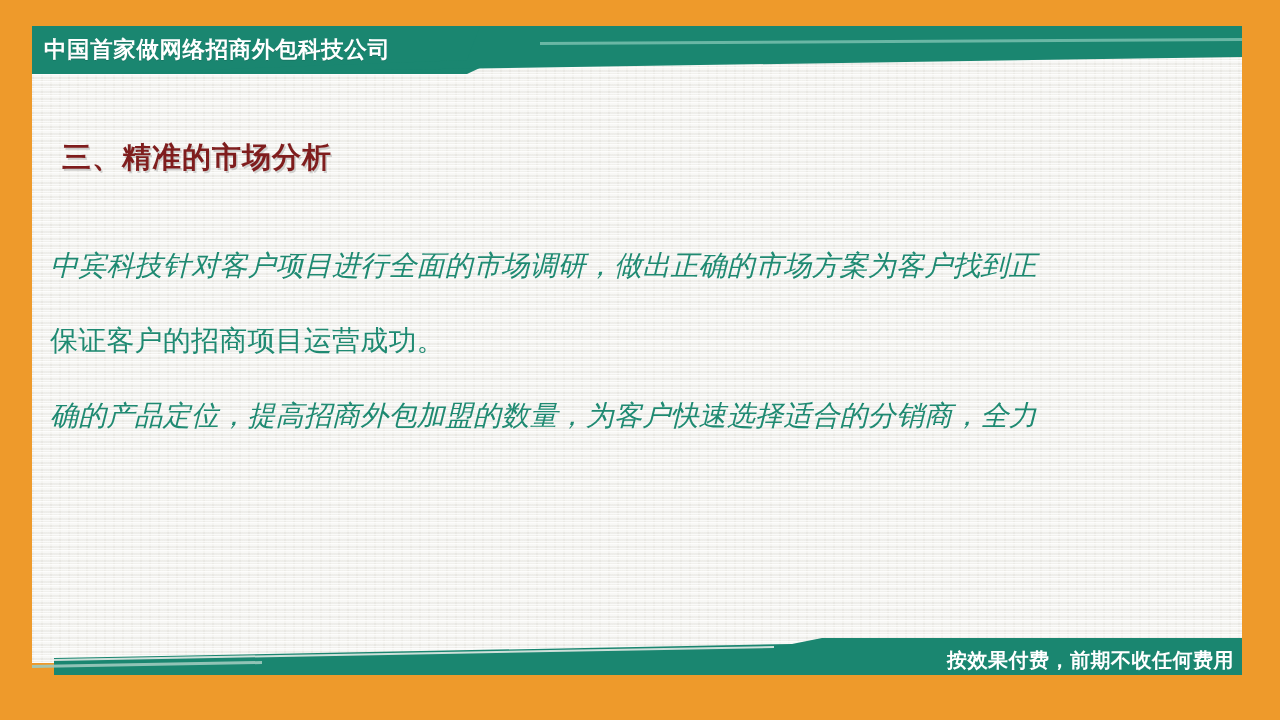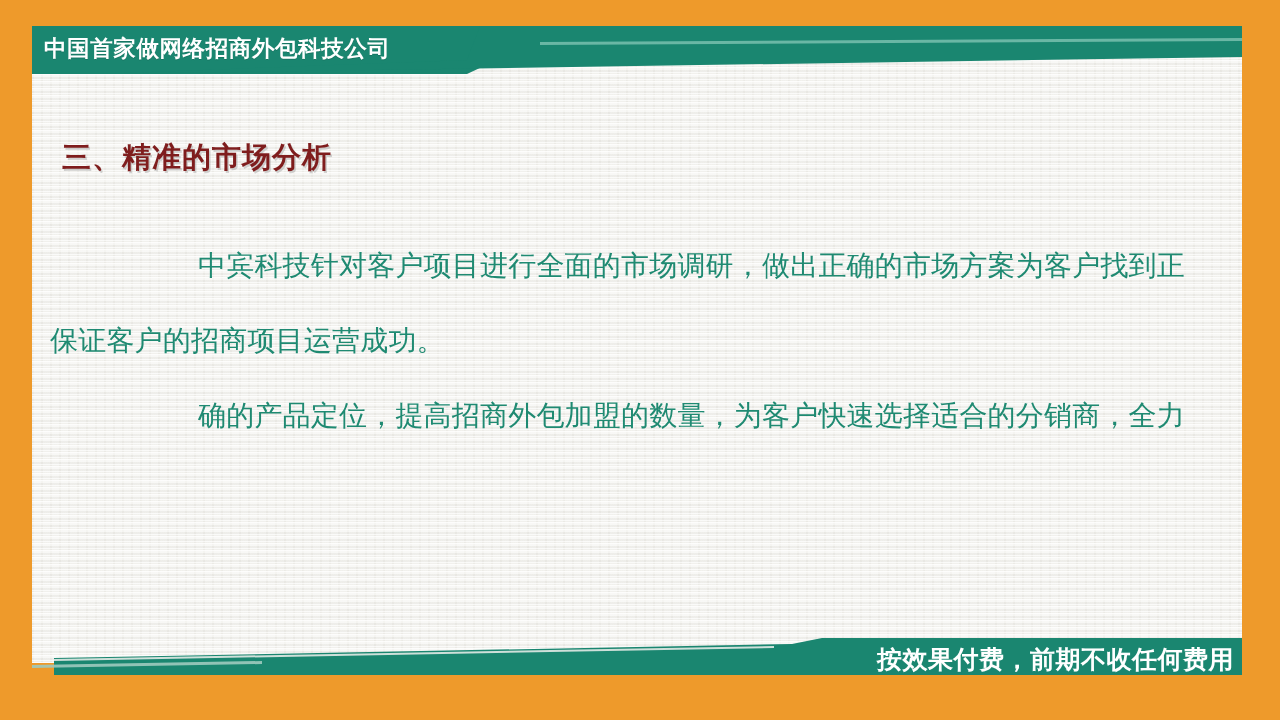--- a/index.html
+++ b/index.html
@@ -69,21 +69,21 @@
     position: absolute;
     left: 44px;
     top: 33px;
     height: 34px;
     line-height: 34px;
     color: #ffffff;
     font-size: 22.5px;
     font-weight: bold;
     letter-spacing: 0.6px;
     white-space: nowrap;
-    font-family: Liberation Mono, monospace;
+    font-family: Liberation Serif, serif;
     text-shadow: 0 1px 0 rgba(0,0,0,0.12);
   }
 
   
   .section-heading {
     position: absolute;
     left: 62px;
     top: 138px;
     color: #7f1d1d;
     font-size: 29px;
@@ -107,42 +107,43 @@
     text-align: justify;
     text-justify: inter-character;
     font-family: "DejaVu Serif", "Liberation Serif", serif;
   }
   .body-copy .line {
     display: block;
     white-space: nowrap;
   }
   .body-copy .line.stretch {
     display: flex;
-    justify-content: flex-end;
+    justify-content: flex-start;
+    font-style: italic;
   }
   .body-copy .line.stretch > span { display: inline-block; }
 
   
   .footer-band {
     position: absolute;
     left: 32px;
     top: 630px;
     width: 1210px;
     height: 45px;
   }
   .footer-band svg { display: block; }
 
   .footer-text {
     position: absolute;
     right: 46px;
     top: 645px;
     height: 30px;
     line-height: 30px;
     color: #ffffff;
-    font-size: 25px;
+    font-size: 20px;
     font-weight: bold;
     letter-spacing: 0.5px;
     white-space: nowrap;
     font-family: "DejaVu Sans", "Liberation Sans", sans-serif;
   }
 </style>
 </head>
 <body>
 
 <div class="slide">

